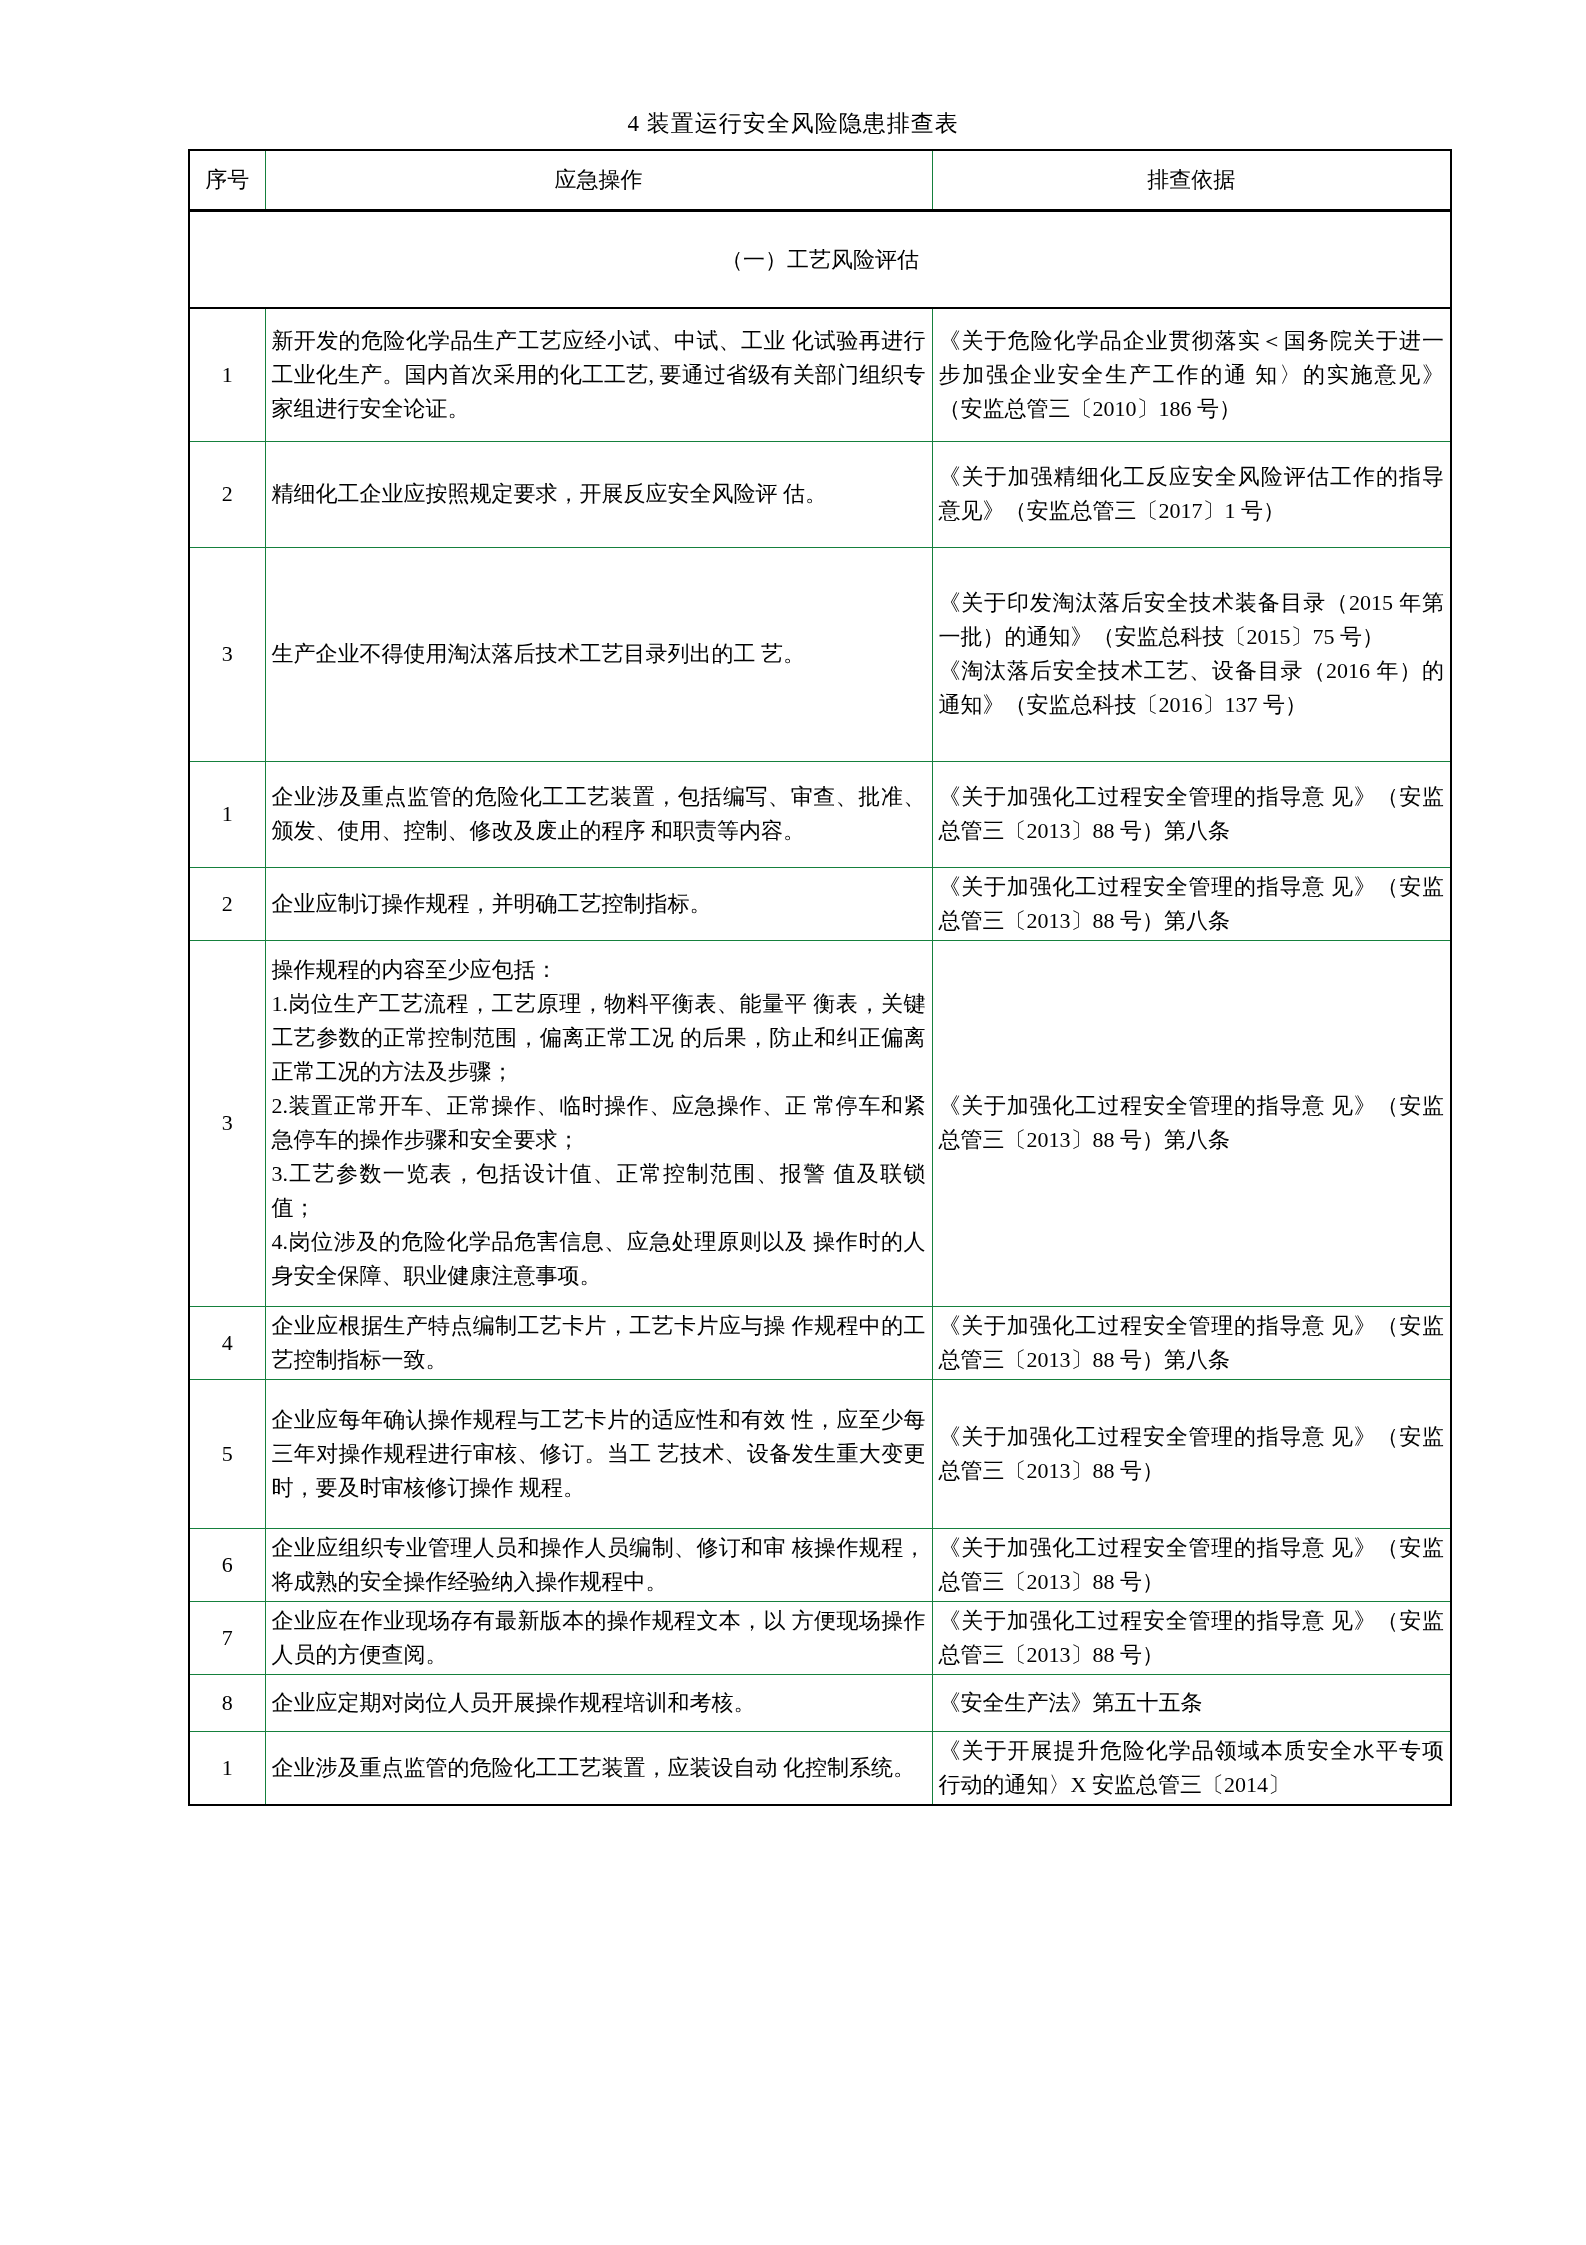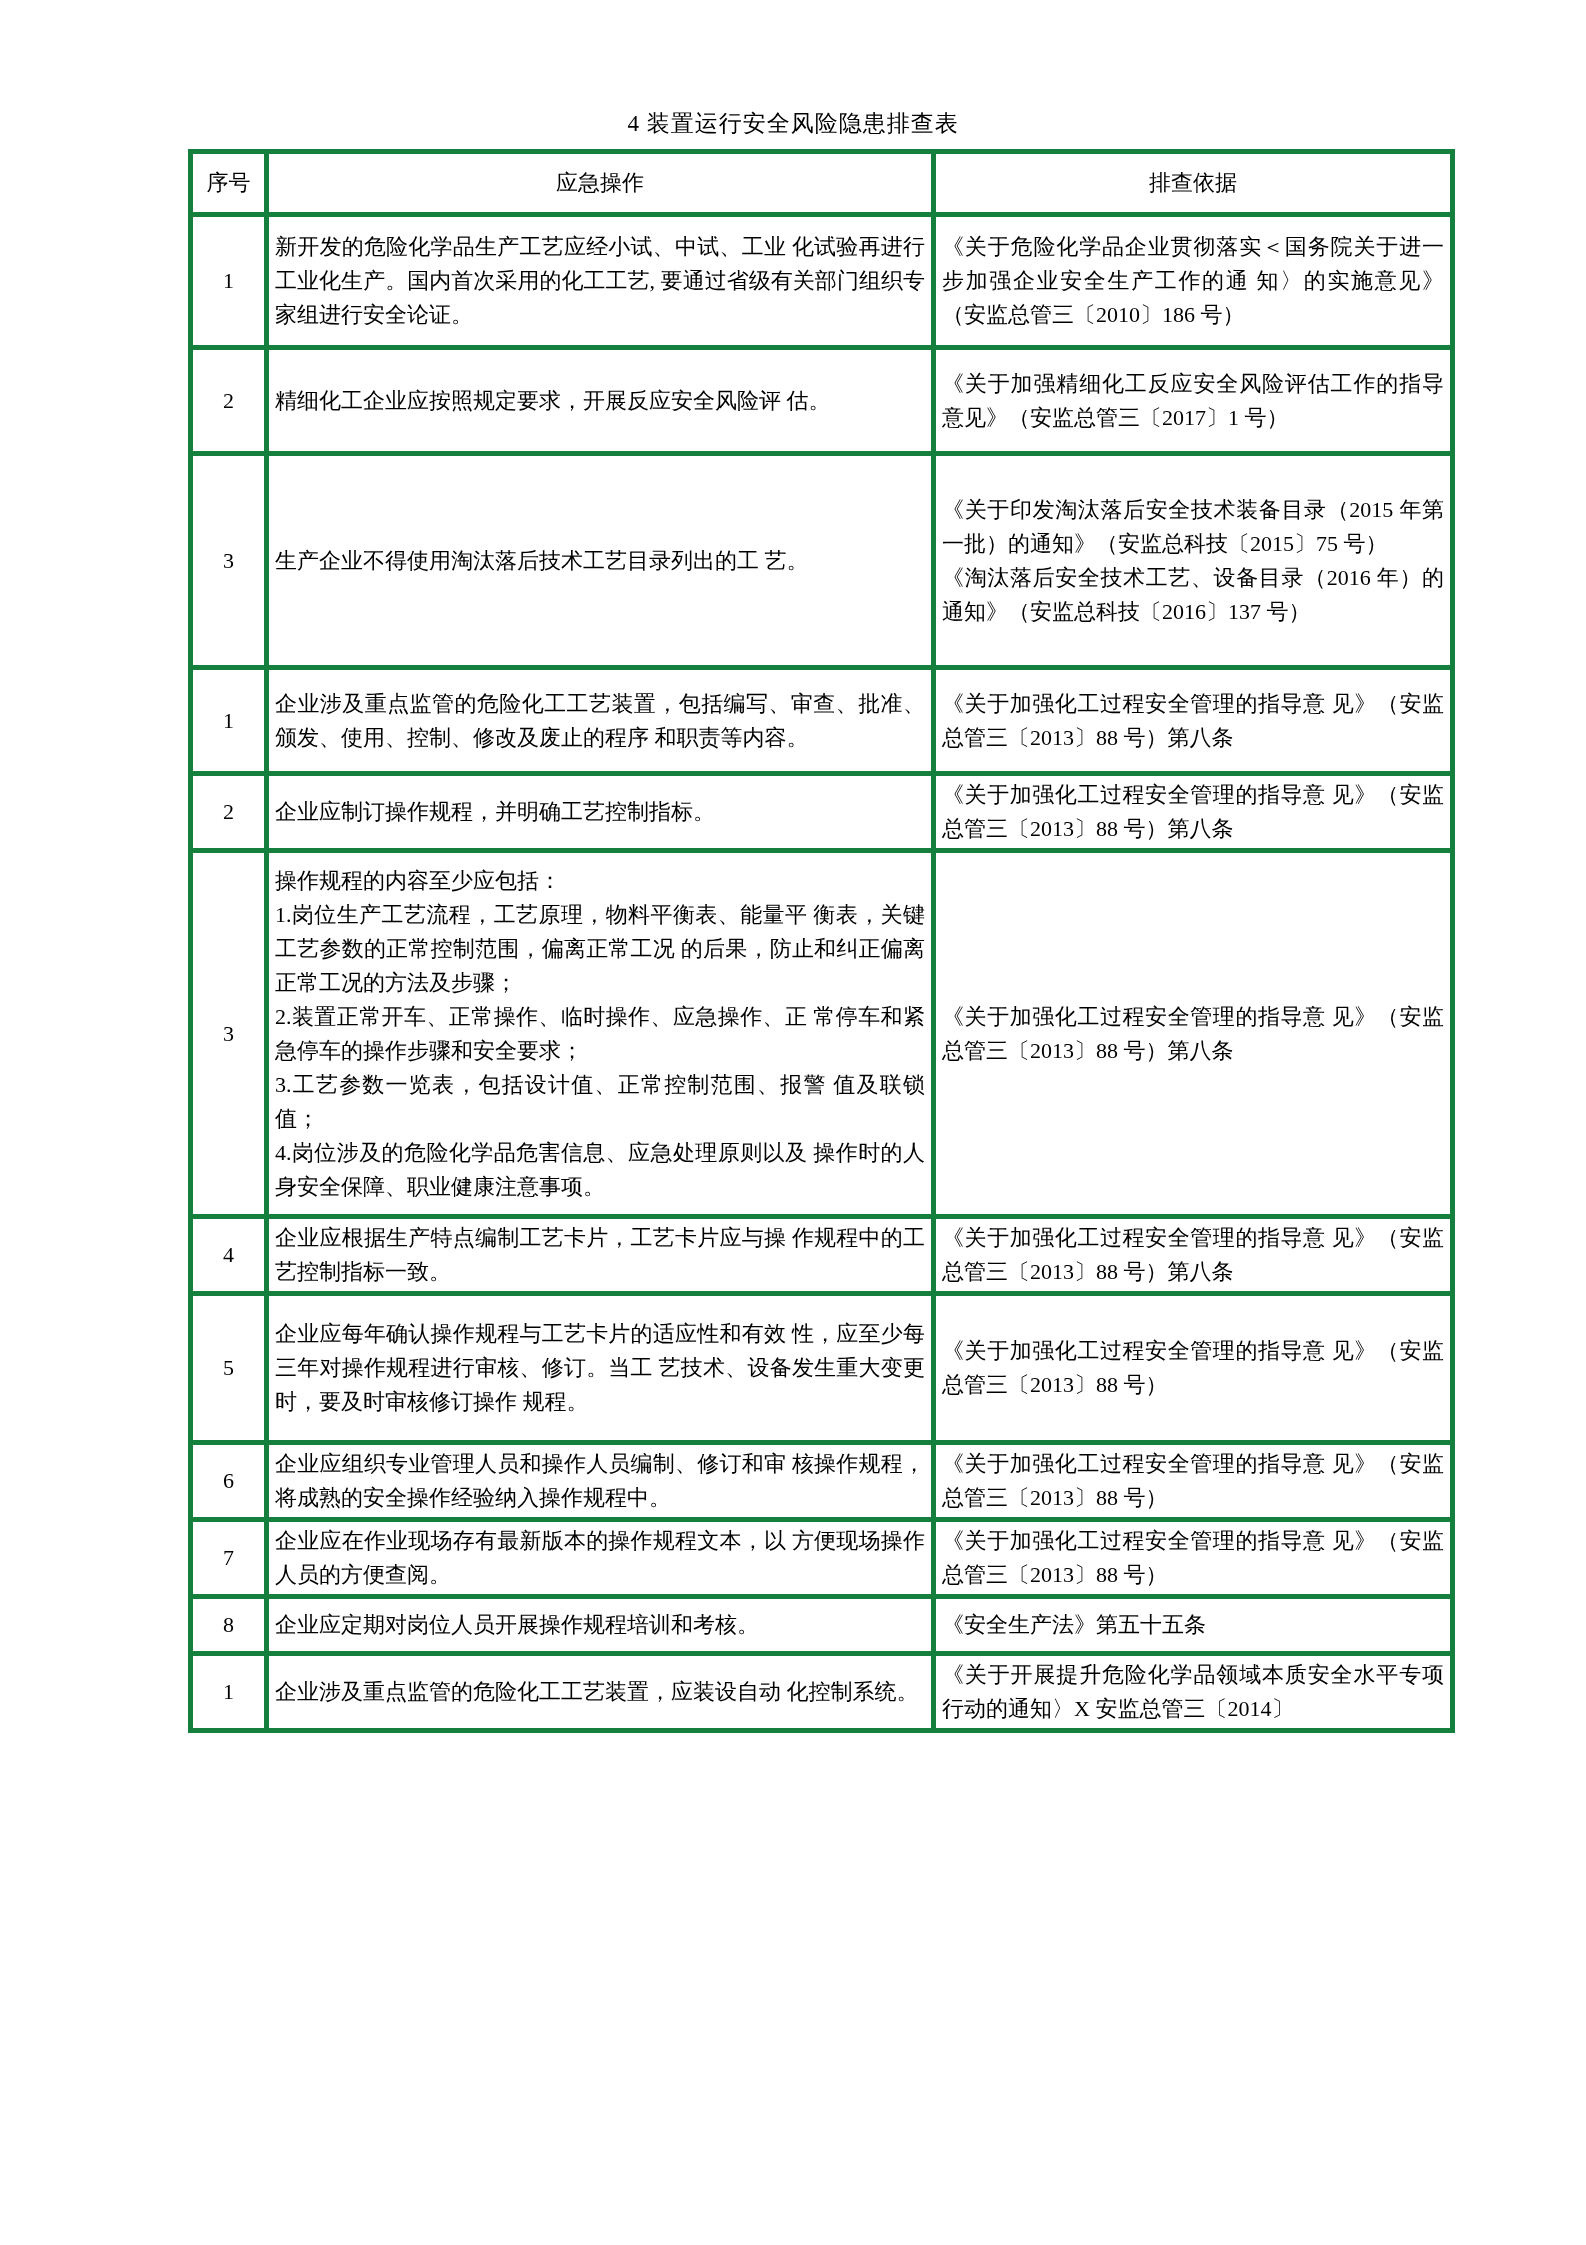--- a/index.html
+++ b/index.html
@@ -21,21 +21,21 @@
   }
   table.check-table{
     border-collapse:collapse;
     table-layout:fixed;
     margin-left:188px;
     margin-top:11px;
     width:1262px;
     border:2px solid #000;
   }
   .check-table th,.check-table td{
-    border:5px solid #15803d;
+    border:1px solid #15803d;
     font-size:22px;
     line-height:34px;
     font-weight:400;
     padding:2px 6px;
     vertical-align:middle;
     word-break:break-all;
   }
   .check-table thead th{
     border-bottom:3px solid #000;
     text-align:center;
@@ -73,20 +73,23 @@
     <col style="width:519px">
   </colgroup>
   <thead>
     <tr>
       <th>序号</th>
       <th>应急操作</th>
       <th>排查依据</th>
     </tr>
   </thead>
   <tbody id="table-body">
+      <tr class="section-row">
+        <td colspan="3" style="height: 91px;">（一）工艺风险评估</td>
+      </tr>
       <tr style="height: 133px;">
         <td class="no-cell">1</td>
         <td class="content-cell">新开发的危险化学品生产工艺应经小试、中试、工业 化试验再进行工业化生产。国内首次采用的化工工艺, 要通过省级有关部门组织专家组进行安全论证。</td>
         <td class="basis-cell">《关于危险化学品企业贯彻落实＜国务院关于进一步加强企业安全生产工作的通 知〉的实施意见》（安监总管三〔2010〕186 号）</td>
       </tr>
       <tr style="height: 106px;">
         <td class="no-cell">2</td>
         <td class="content-cell">精细化工企业应按照规定要求，开展反应安全风险评 估。</td>
         <td class="basis-cell">《关于加强精细化工反应安全风险评估工作的指导意见》（安监总管三〔2017〕1 号）</td>
       </tr>

